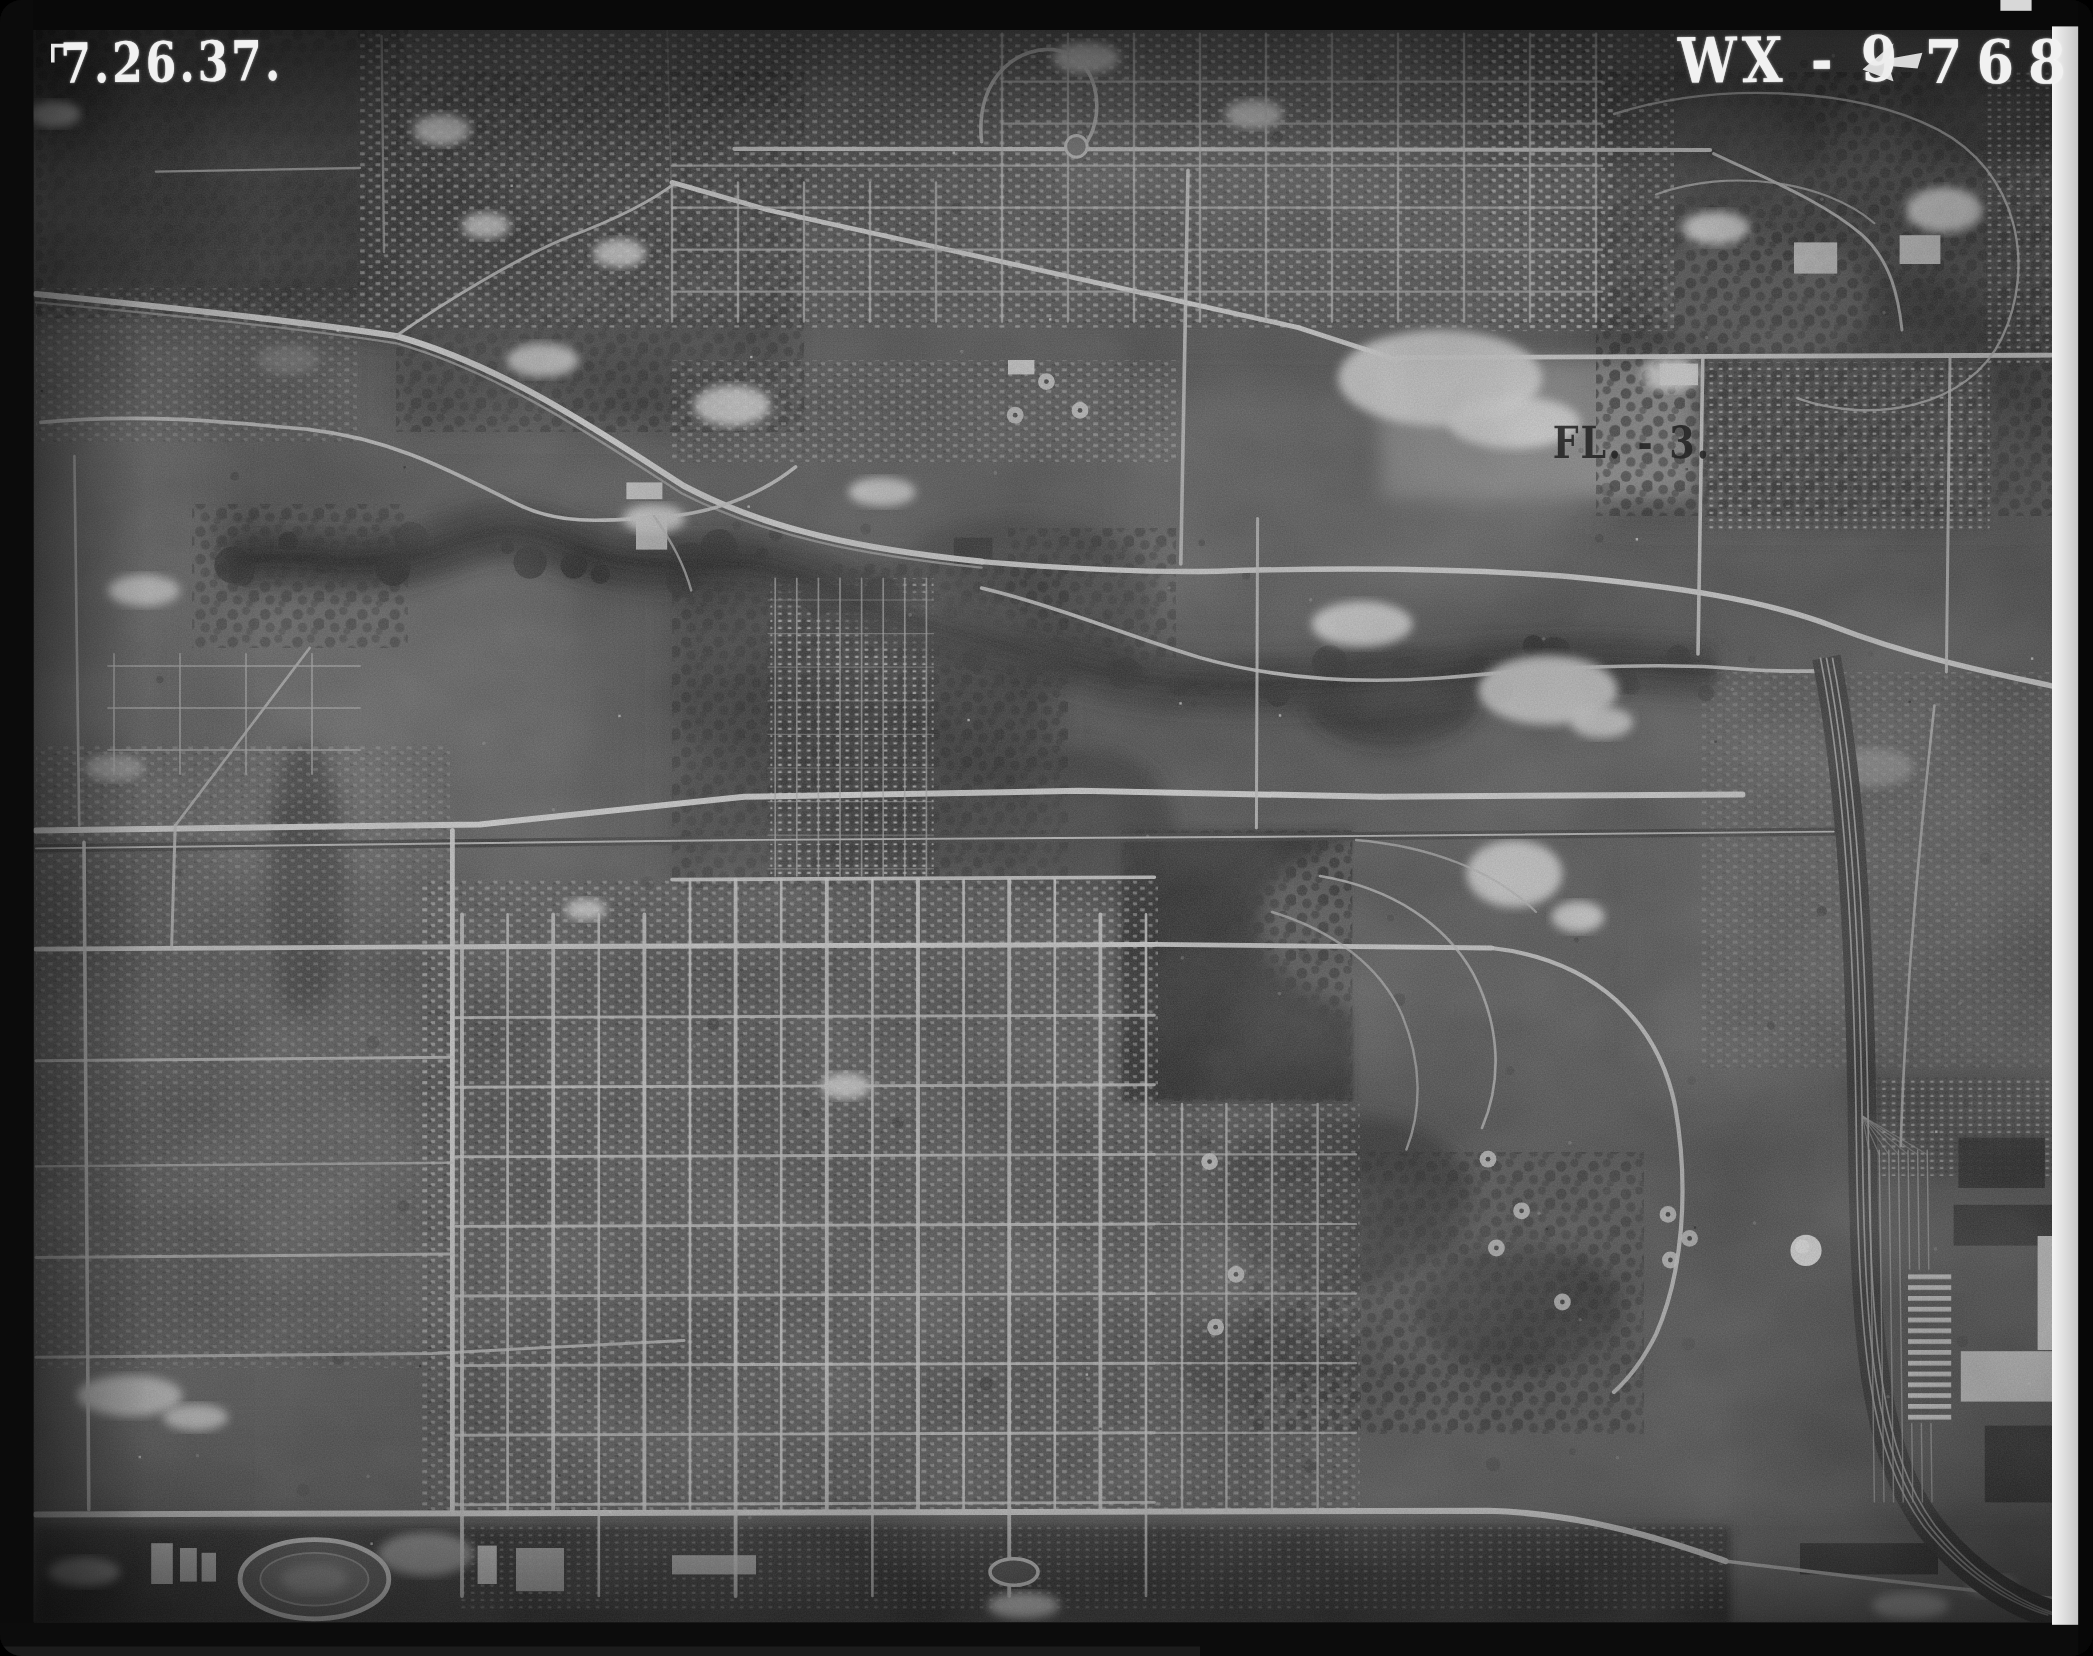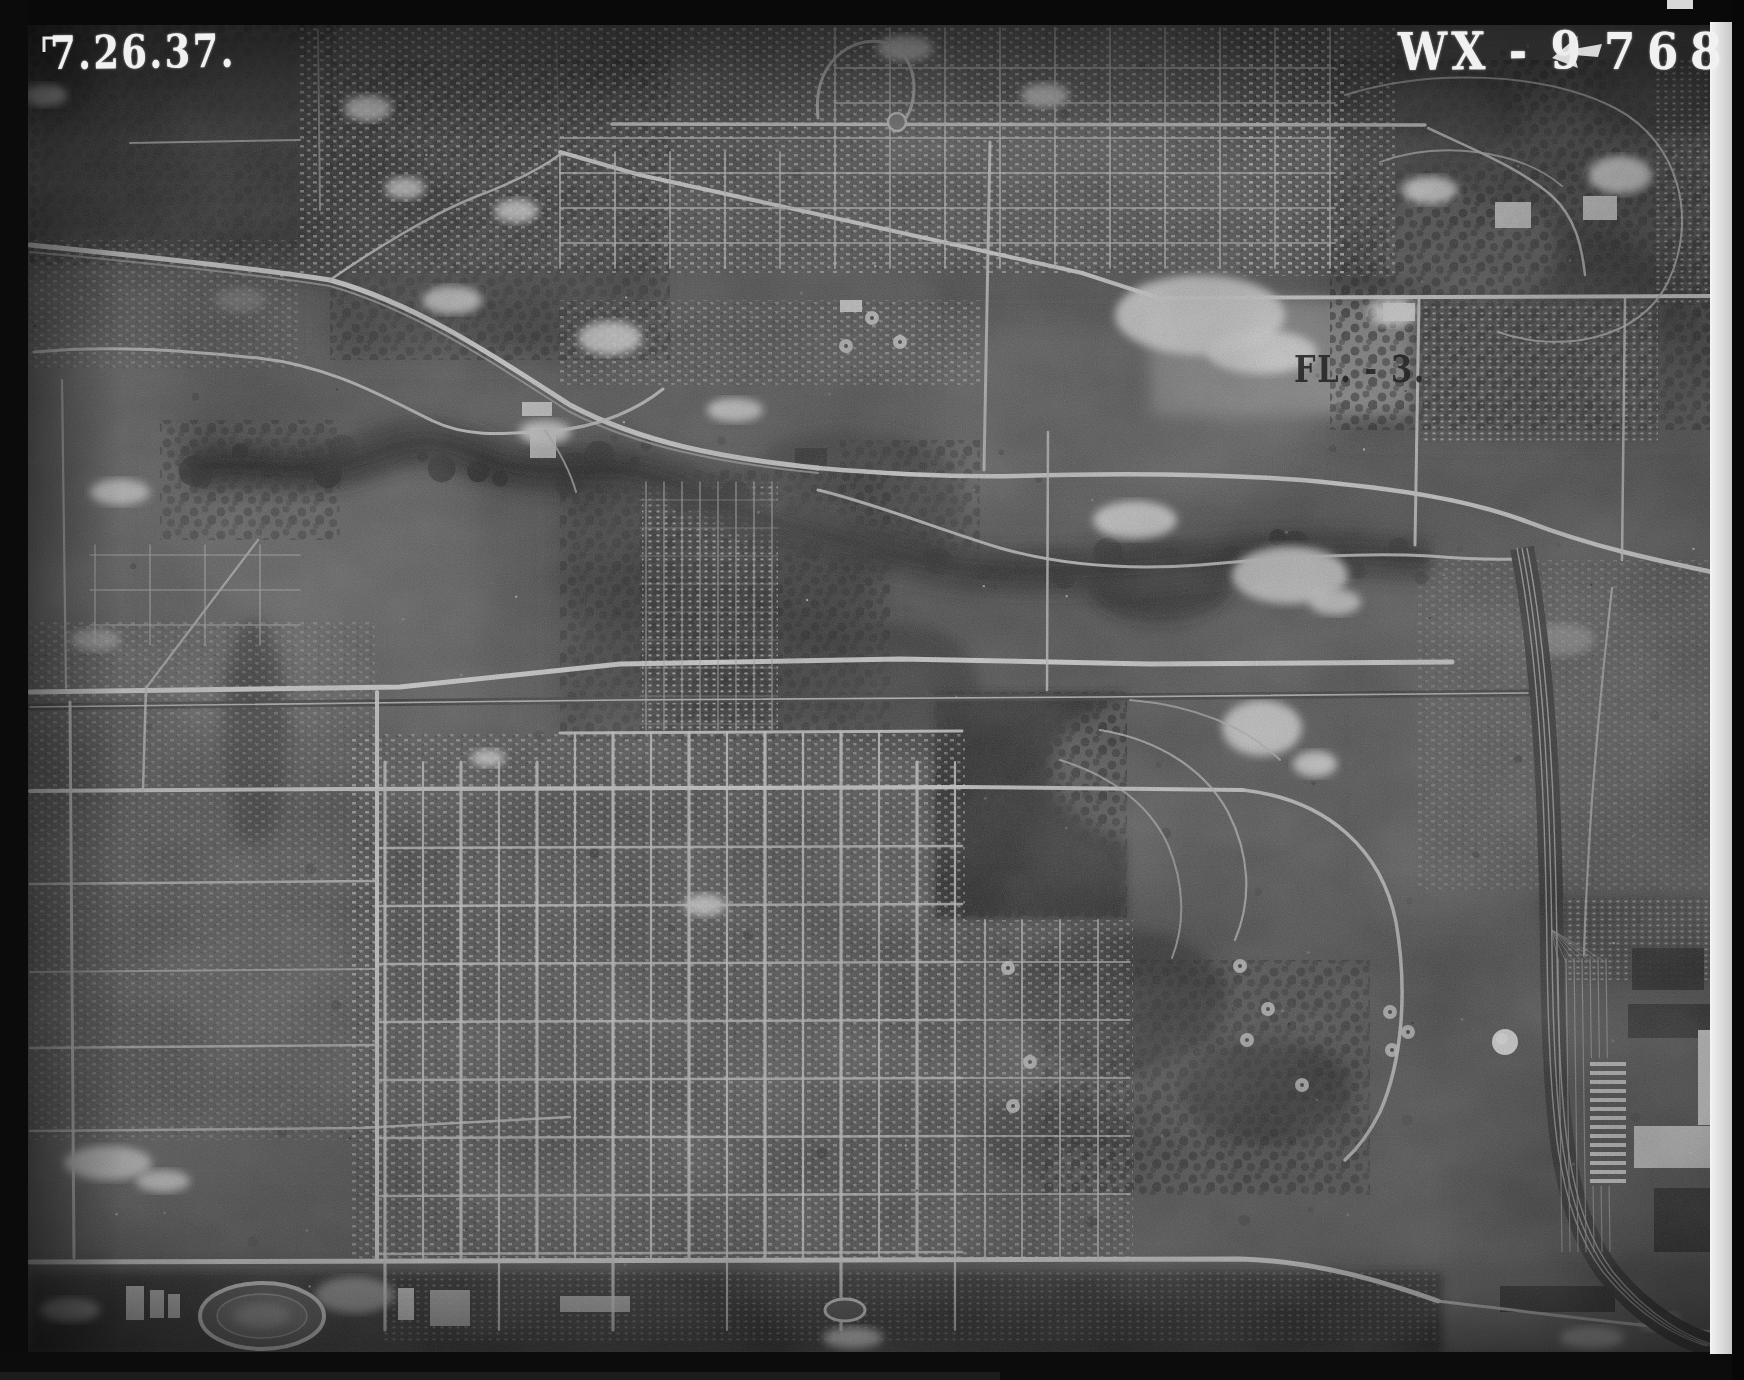--- a/index.html
+++ b/index.html
@@ -1,17 +1,17 @@
 <!DOCTYPE html>
 <html style="--film-border: #0a0a0a; --photo-base: #4a4a4a; --stamp-ink: #f1f1f1; --annotation-ink: #242424; --film-edge-strip: #e8e8e8; --road-highlight: #d8d8d8; --woods-dark: #202020;"><head>
 <meta charset="utf-8">
 <style>
   html,body{margin:0;padding:0;background:#000;}
   #stage{position:relative;width:1744px;height:1380px;overflow:hidden;
-         background:var(--film-border,#0a0a0a);font-family:"DejaVu Sans",sans-serif;}
+         background:var(--film-border,#0a0a0a);font-family:"DejaVu Sans",sans-serif;border-radius:18px;}
   #photo-svg{position:absolute;left:0;top:0;}
   .stamp{position:absolute;line-height:1;font-family:"DejaVu Serif",serif;font-weight:700;
          color:var(--stamp-ink,#f1f1f1);letter-spacing:3px;white-space:pre;
          text-shadow:0 0 3px rgba(255,255,255,.45),0 0 1px rgba(255,255,255,.6);
          transform-origin:left top;}
   #date-stamp{left:50px;top:30px;font-size:46px;transform:scaleX(.8) rotate(-.6deg);}
   #index-code{left:1398px;top:26px;font-size:52px;letter-spacing:5px;transform:scaleX(.84) rotate(-.5deg);}
   #frame-number{left:1604px;top:27px;font-size:50px;letter-spacing:13px;transform:scaleX(.9);}
   #annotation{position:absolute;left:1294px;top:351px;line-height:1;font-size:37px;font-weight:600;
               font-family:"DejaVu Serif",serif;color:var(--annotation-ink,#242424);

